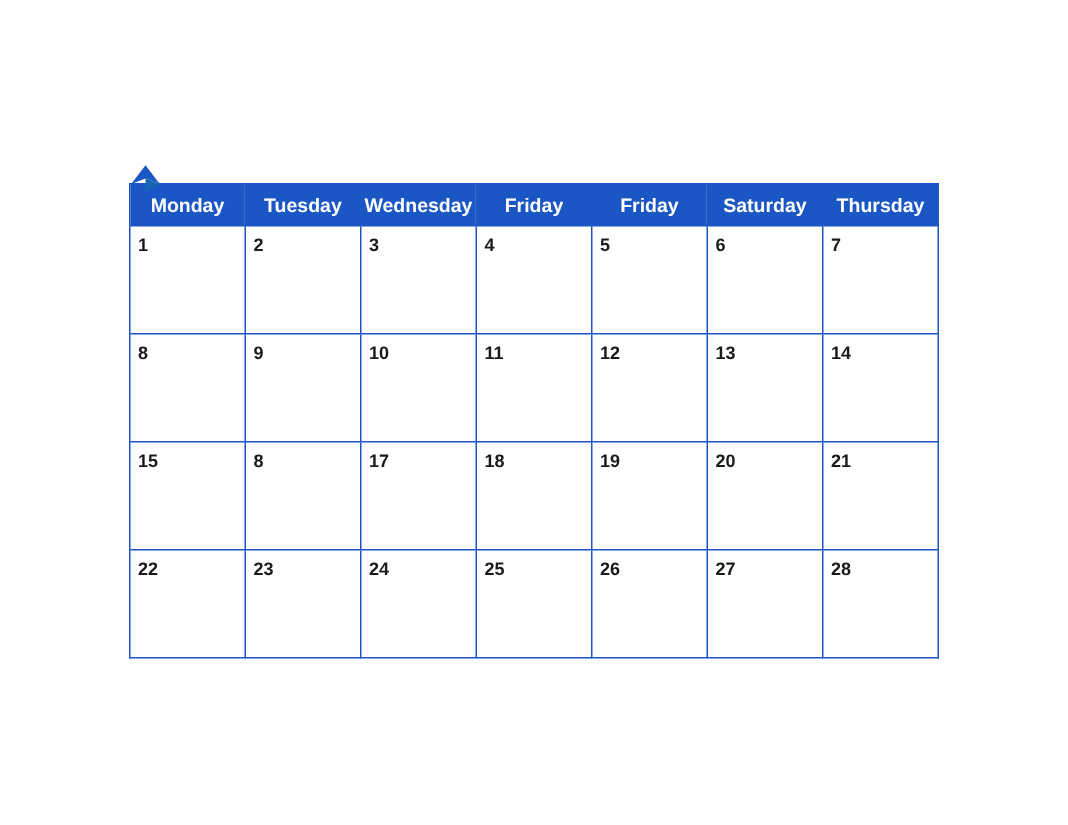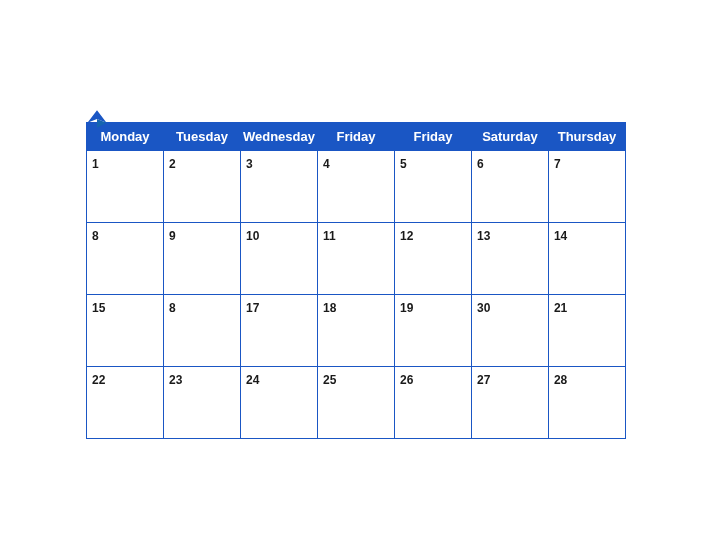--- a/index.html
+++ b/index.html
@@ -146,21 +146,21 @@
           <td><span class="day-number">12</span></td>
           <td><span class="day-number">13</span></td>
           <td><span class="day-number">14</span></td>
         </tr>
         <tr>
           <td><span class="day-number">15</span></td>
           <td><span class="day-number">8</span></td>
           <td><span class="day-number">17</span></td>
           <td><span class="day-number">18</span></td>
           <td><span class="day-number">19</span></td>
-          <td><span class="day-number">30</span></td>
+          <td><span class="day-number">20</span></td>
           <td><span class="day-number">21</span></td>
         </tr>
         <tr>
           <td><span class="day-number">22</span></td>
           <td><span class="day-number">23</span></td>
           <td><span class="day-number">24</span></td>
           <td><span class="day-number">25</span></td>
           <td><span class="day-number">26</span></td>
           <td><span class="day-number">27</span></td>
           <td><span class="day-number">28</span></td>

